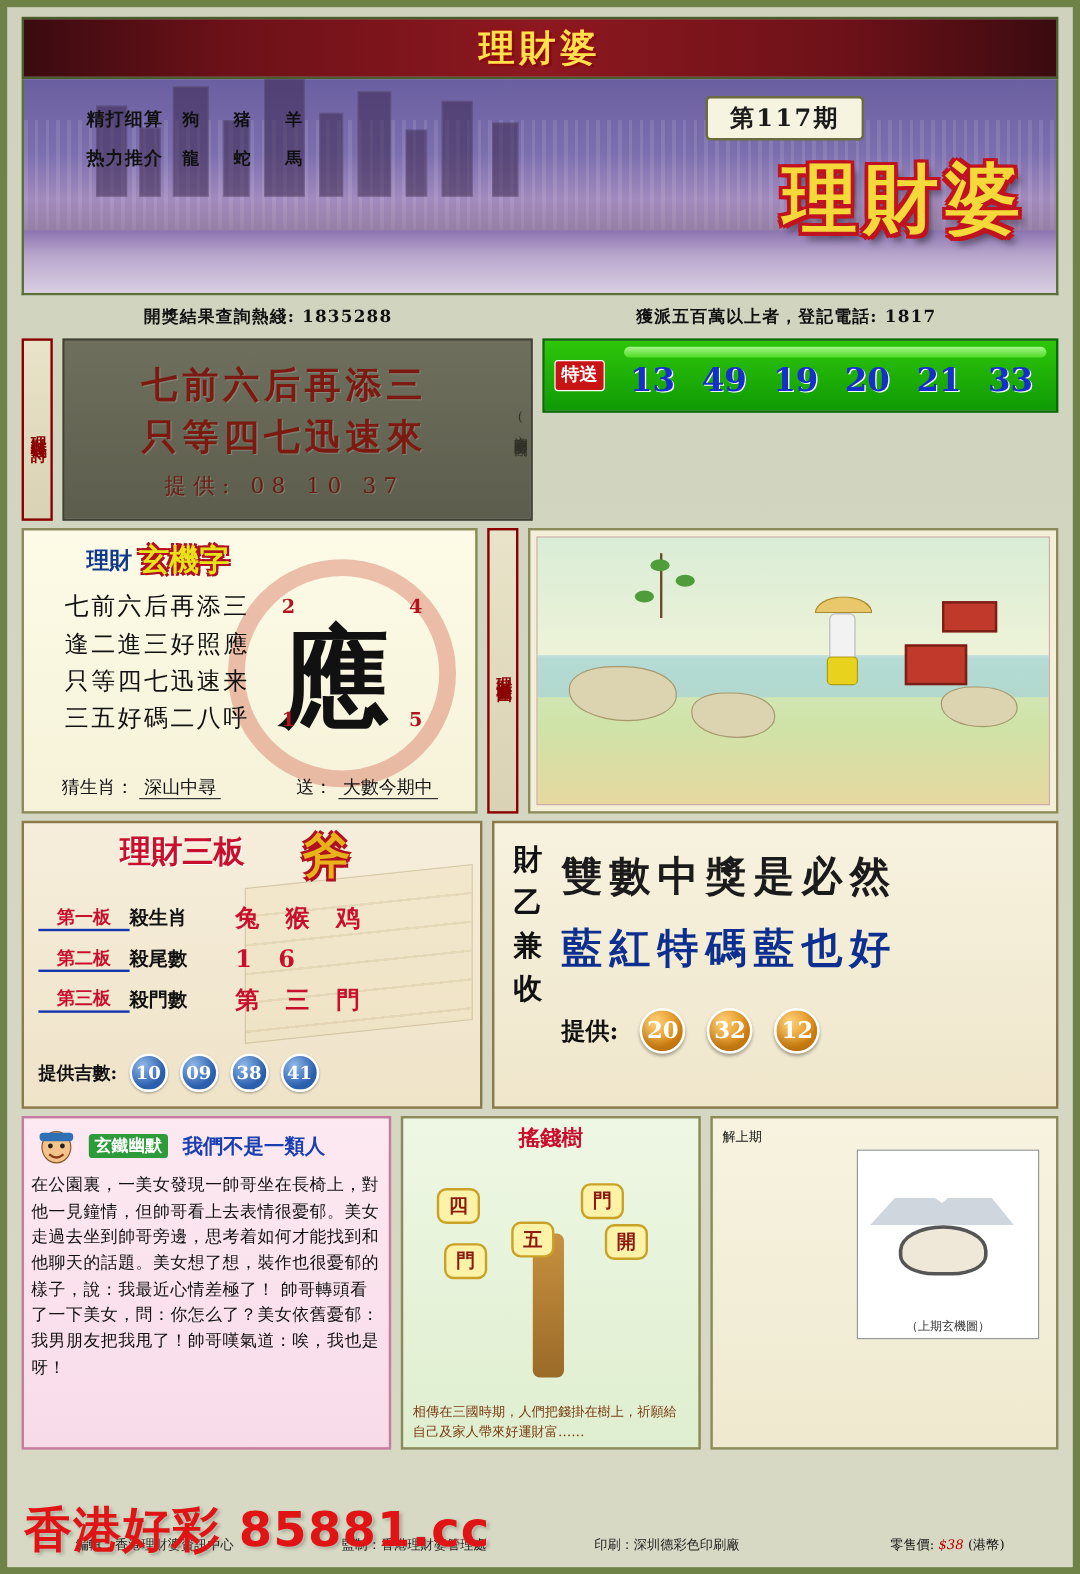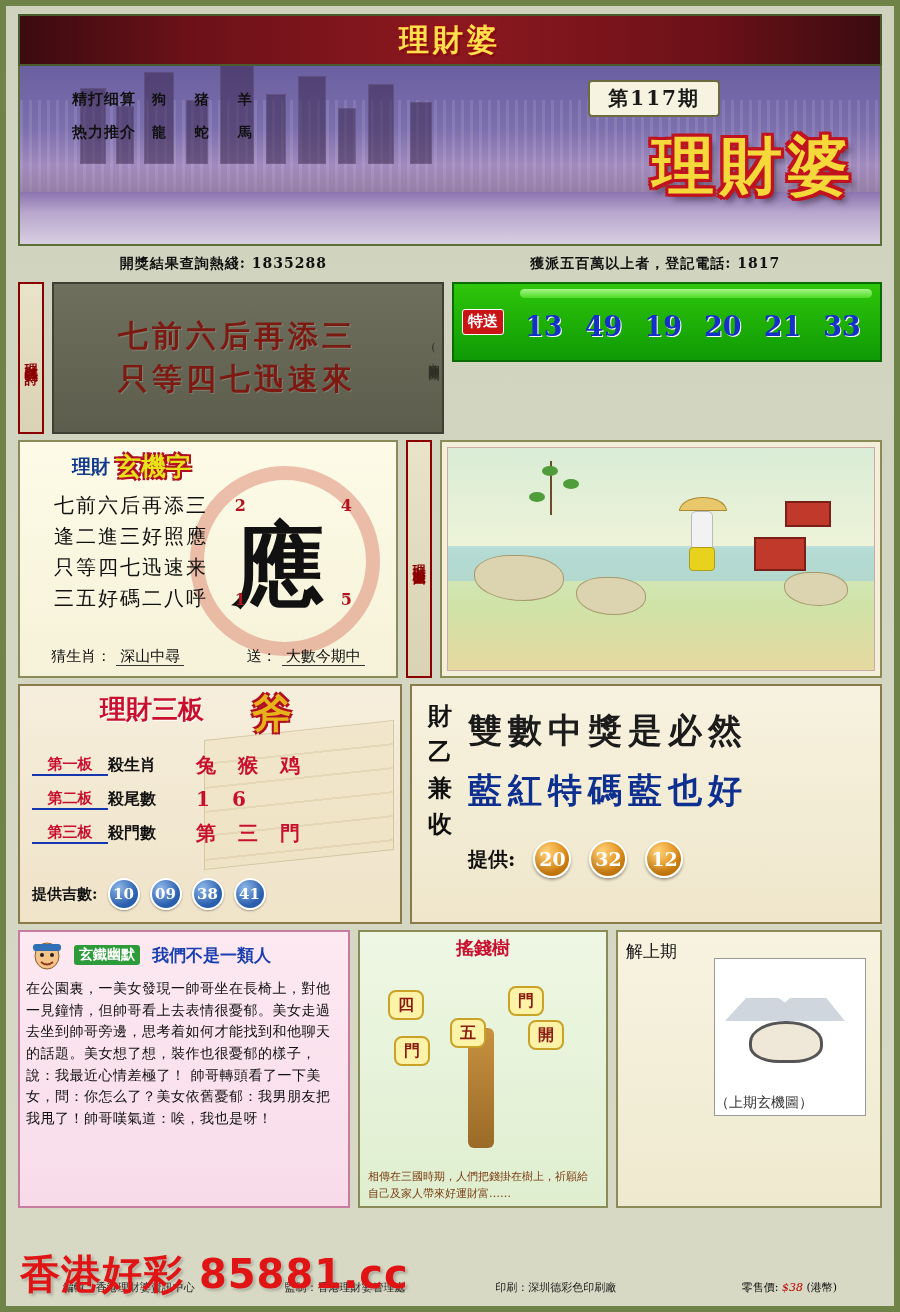--- a/index.html
+++ b/index.html
@@ -127,21 +127,21 @@
     box-shadow:0 2px 3px rgba(0,0,0,.35), inset 0 -6px 10px rgba(0,0,0,.18);
   }
   .ball.red { background:radial-gradient(circle at 32% 28%, #ff8e8e, #d21d1d 65%); }
   .ball.orange { background:radial-gradient(circle at 32% 28%, #ffd27a, #e08a12 65%); }
   .small-stack {
     font-family:"DejaVu Serif", serif; font-size:14px; font-weight:bold; color:#111;
     line-height:1.0; text-align:center;
   }
   .special-row {
     background:linear-gradient(#2ec60a,#0f9a05);
-    border:2px solid #0a6b04; height:80px;
+    border:2px solid #0a6b04; height:62px;
     display:flex; align-items:center; padding:15px 8px; gap:10px; position:relative;
   }
   .special-row:before{
     content:""; position:absolute; left:66px; right:8px; top:5px; height:9px;
     background:linear-gradient(#b9ff9d,#55e02c); border-radius:5px; opacity:.85;
   }
   .sp-label {
     font-family:"DejaVu Serif", serif; font-size:15px; font-weight:bold; color:#fff;
     background:#c81414; border:1px solid #fff; border-radius:3px;
     padding:4px 5px; line-height:1.05; text-align:center;
@@ -261,21 +261,21 @@
     font-family:"DejaVu Serif", serif; font-size:34px; font-weight:bold;
     letter-spacing:6px; color:#1b1b1b; margin-top:14px;
   }
   .slogan-line.b { color:#0d2f8f; }
   .slogan-nums { display:flex; align-items:center; gap:18px; margin-top:26px; }
   .slogan-nums .lbl { font-family:"DejaVu Serif", serif; font-size:20px; font-weight:bold; color:#111; }
 
   
   .bottom { display:flex; margin:6px 12px 0 12px; gap:8px; height:278px; }
   .joke {
-    width:332px; background:linear-gradient(#fde9f2,#f8dbe9);
+    width:308px; background:linear-gradient(#fde9f2,#f8dbe9);
     border:2px solid #c77ba0; padding:6px; position:relative;
   }
   .joke-head { display:flex; align-items:center; gap:6px; }
   .joke-face { width:42px; height:34px; position:relative; }
   .joke-tag {
     font-family:"DejaVu Serif", serif; font-size:14px; font-weight:bold; color:#fff;
     background:#2e9b3a; border-radius:3px; padding:1px 5px;
   }
   .joke-title {
     font-family:"DejaVu Serif", serif; font-size:17px; font-weight:bold; color:#1a3fb0;
@@ -302,27 +302,27 @@
     font-family:"DejaVu Serif", serif; font-size:16px; font-weight:bold; color:#8b1a0f;
   }
   .tree-foot {
     position:absolute; left:8px; right:8px; bottom:4px;
     font-family:"DejaVu Serif", serif; font-size:11px; color:#7a3b10; line-height:1.5;
   }
   .solve-panel {
     flex:1; border:2px solid #8b8b5a; background:linear-gradient(#f7f3e0,#efe9cf);
     position:relative; padding:8px;
   }
-  .solve-title { font-family:Liberation Mono, monospace; font-size:17px; color:#111; }
+  .solve-title { font-family:Liberation Mono, monospace; font-size:11px; color:#111; }
   .solve-img {
     position:absolute; right:14px; top:26px; width:152px; height:158px;
     background:#fff; border:1px solid #999;
   }
-  .solve-cap { position:absolute; left:0; right:0; bottom:3px; 
-               font-family:"DejaVu Serif", serif; font-size:14px; color:#333; }
+  .solve-cap { position:absolute; left:0; right:0; bottom:3px; text-align:center;
+               font-family:"DejaVu Serif", serif; font-size:10px; color:#333; }
   .mountain { position:absolute; left:10px; top:16px; width:120px; height:46px;
               background:linear-gradient(transparent 50%, #cfd6dd 50%);
               clip-path:polygon(0 100%, 28% 20%, 50% 60%, 72% 10%, 100% 100%); }
   .snail { position:absolute; left:34px; top:62px; width:74px; height:42px;
            border:3px solid #555; border-radius:50% 50% 40% 40%; background:#efe8d8;}
 
   
   .footer {
     position:absolute; left:12px; right:12px; bottom:8px; height:22px;
     display:flex; align-items:center; justify-content:space-around;
@@ -385,20 +385,24 @@
 
   <div class="row">
     <div class="tab-strip">
       <span>理財特碼詩</span>
     </div>
 
     <div class="poem-panel">
       <div class="poem-text">
         <div class="ln">七前六后再添三</div>
         <div class="ln">只等四七迅速來</div>
+        <div class="sup">
+          <span>提供:</span>
+          <span>08  10  37</span>
+        </div>
       </div>
       <div class="poem-side">(請刮開塗層觀閱)</div>
     </div>
 
     <div class="right-col">
 
       <div class="special-row">
         <div class="sp-label">特送</div>
         <div class="sp-nums">
           <span>13</span>

